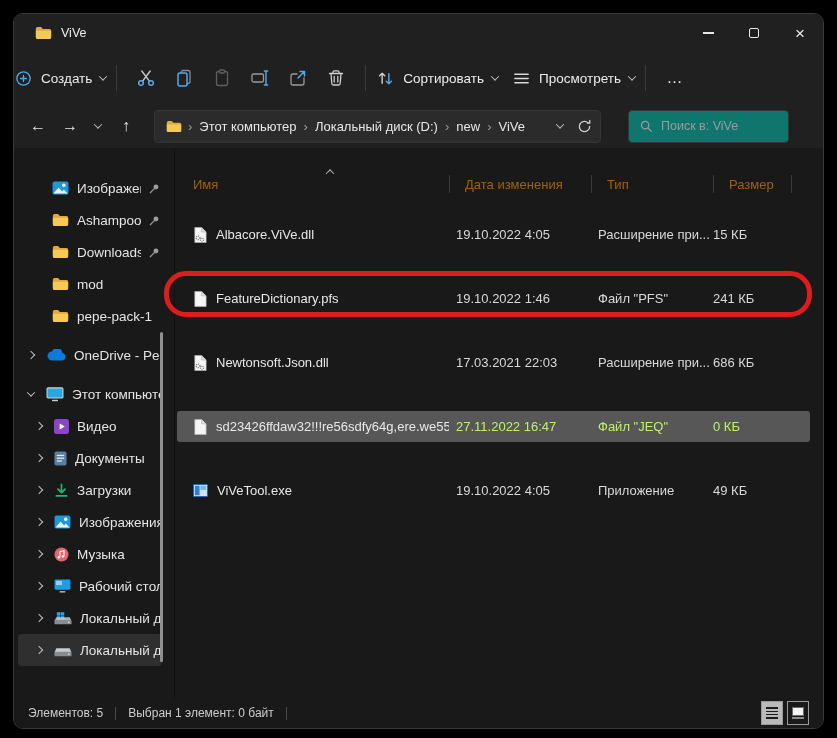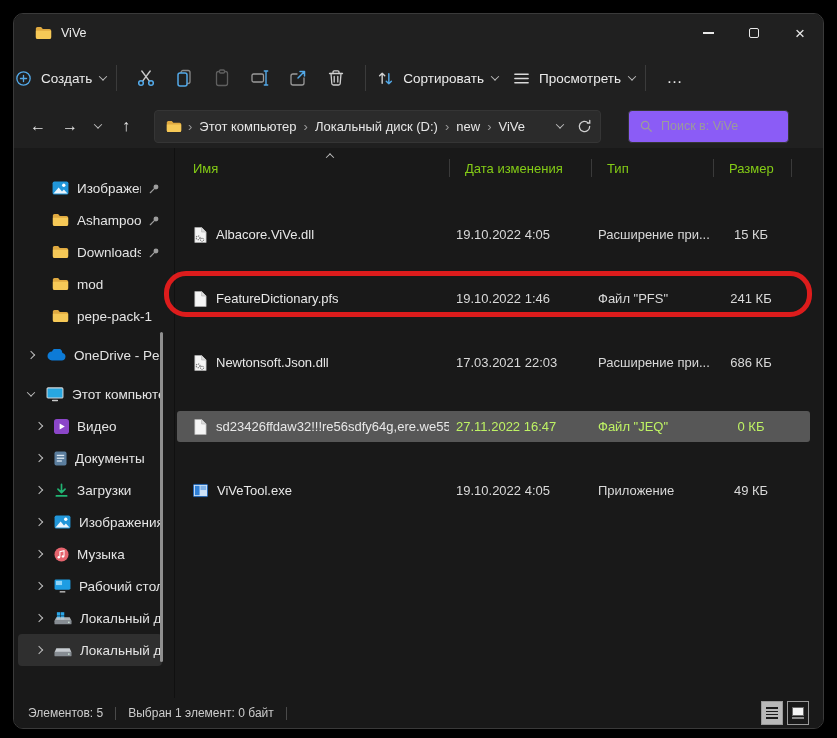--- a/index.html
+++ b/index.html
@@ -33,21 +33,21 @@
   
   .addressbar { position:absolute; left:0; top:90px; width:100%; height:44px; display:flex; align-items:center; }
   .nav-btn { width:32px; height:32px; border:none; background:none; color:#e4e4e4; font-size:16px; display:flex; align-items:center; justify-content:center; }
   .nav-btn.small { width:24px; }
   .nav-group { display:flex; align-items:center; padding-left:8px; }
   .crumb-box { margin-left:12px; width:447px; height:33px; background:#2b2b2b; border:1px solid #353535; border-radius:4px;
     display:flex; align-items:center; padding:0 8px; }
   .crumb { color:#e6e6e6; font-size:13px; padding:0 4px; white-space:nowrap; }
   .crumb-sep { color:#9a9a9a; font-size:13px; padding:0 3px; }
   .crumb-spacer { flex:1; }
-  .search-box { margin-left:27px; width:161px; height:33px; background:#8b5cf6; border:1px solid #353535; border-radius:4px;
+  .search-box { margin-left:27px; width:161px; height:33px; background:#0f766e; border:1px solid #353535; border-radius:4px;
     display:flex; align-items:center; padding:0 10px; gap:8px; }
   .search-box input { background:transparent; border:none; outline:none; color:#e6e6e6; width:110px; font-size:12.5px;
     font-family:"Liberation Sans","DejaVu Sans",sans-serif; }
   .search-box input::placeholder { color:#9b9b9b; }
 
   
   .main { position:absolute; left:0; top:134px; width:100%; height:550px; background:#191919; }
   .sidebar { position:absolute; left:0; top:0; width:160px; height:100%; overflow:hidden; }
   .content { position:absolute; left:160px; top:0; right:0; height:100%; border-left:1px solid #101010; }
 
@@ -60,30 +60,30 @@
   .sb-row.lv-child { padding-left:14px; }
   .sb-row.selected { background:#2f2f2f; }
   .sb-gap { height:7px; flex:none; }
   .sb-chev { width:14px; display:flex; justify-content:center; flex:none; }
   .sb-label { overflow:hidden; white-space:nowrap; }
   .pin { margin-left:auto; flex:none; padding-right:2px; }
   .sb-scroll { position:absolute; left:146px; top:184px; width:3px; height:330px; background:#8f8f8f; border-radius:2px; }
 
   
   .grid { display:grid; grid-template-columns:272px 142px 122px 78px 17px; align-items:center; }
-  .hdr { position:absolute; left:2px; top:4px; width:633px; height:32px; color:#84cc16; font-size:13px; }
+  .hdr { position:absolute; left:2px; top:20px; width:633px; height:32px; color:#a16207; font-size:13px; }
   .hdr-cell { position:relative; height:100%; display:flex; align-items:center; padding-left:16px; }
   .hdr-cell.line::before { content:""; position:absolute; left:0; top:7px; bottom:7px; width:1px; background:#3a3a3a; }
   .hdr-caret { position:absolute; left:150px; top:1px; }
   .rows { position:absolute; left:2px; top:38px; width:633px; }
   .frow { height:31px; border-radius:3px; color:#e8e8e8; font-size:13px;margin-top:33px; }
   .frow.selected { background:#575757; }
   .cell-name { display:flex; align-items:center; gap:9px; padding-left:16px; overflow:hidden; white-space:nowrap; }
   .cell { padding-left:7px; color:#d9d9d9; white-space:nowrap; overflow:hidden; }
-  .cell-size { text-align:center; padding-right:2px; color:#d9d9d9; white-space:nowrap; }
+  .cell-size { text-align:left; padding-right:2px; color:#d9d9d9; white-space:nowrap; }
   .frow.selected .cell, .frow.selected .cell-size { color:#bef264; }
 
   
   .annotation { position:absolute; left:150px; top:257px; width:648px; height:46px; border:5px solid #dd1c1c;
     border-radius:22px; pointer-events:none; z-index:9; }
 
   
   .statusbar { position:absolute; left:0; top:684px; width:100%; height:30px; background:#191919;
     display:flex; align-items:center; padding:0 14px; gap:12px; color:#cccccc; font-size:12px; }
   .sb-div { width:1px; height:13px; background:#4a4a4a; }

